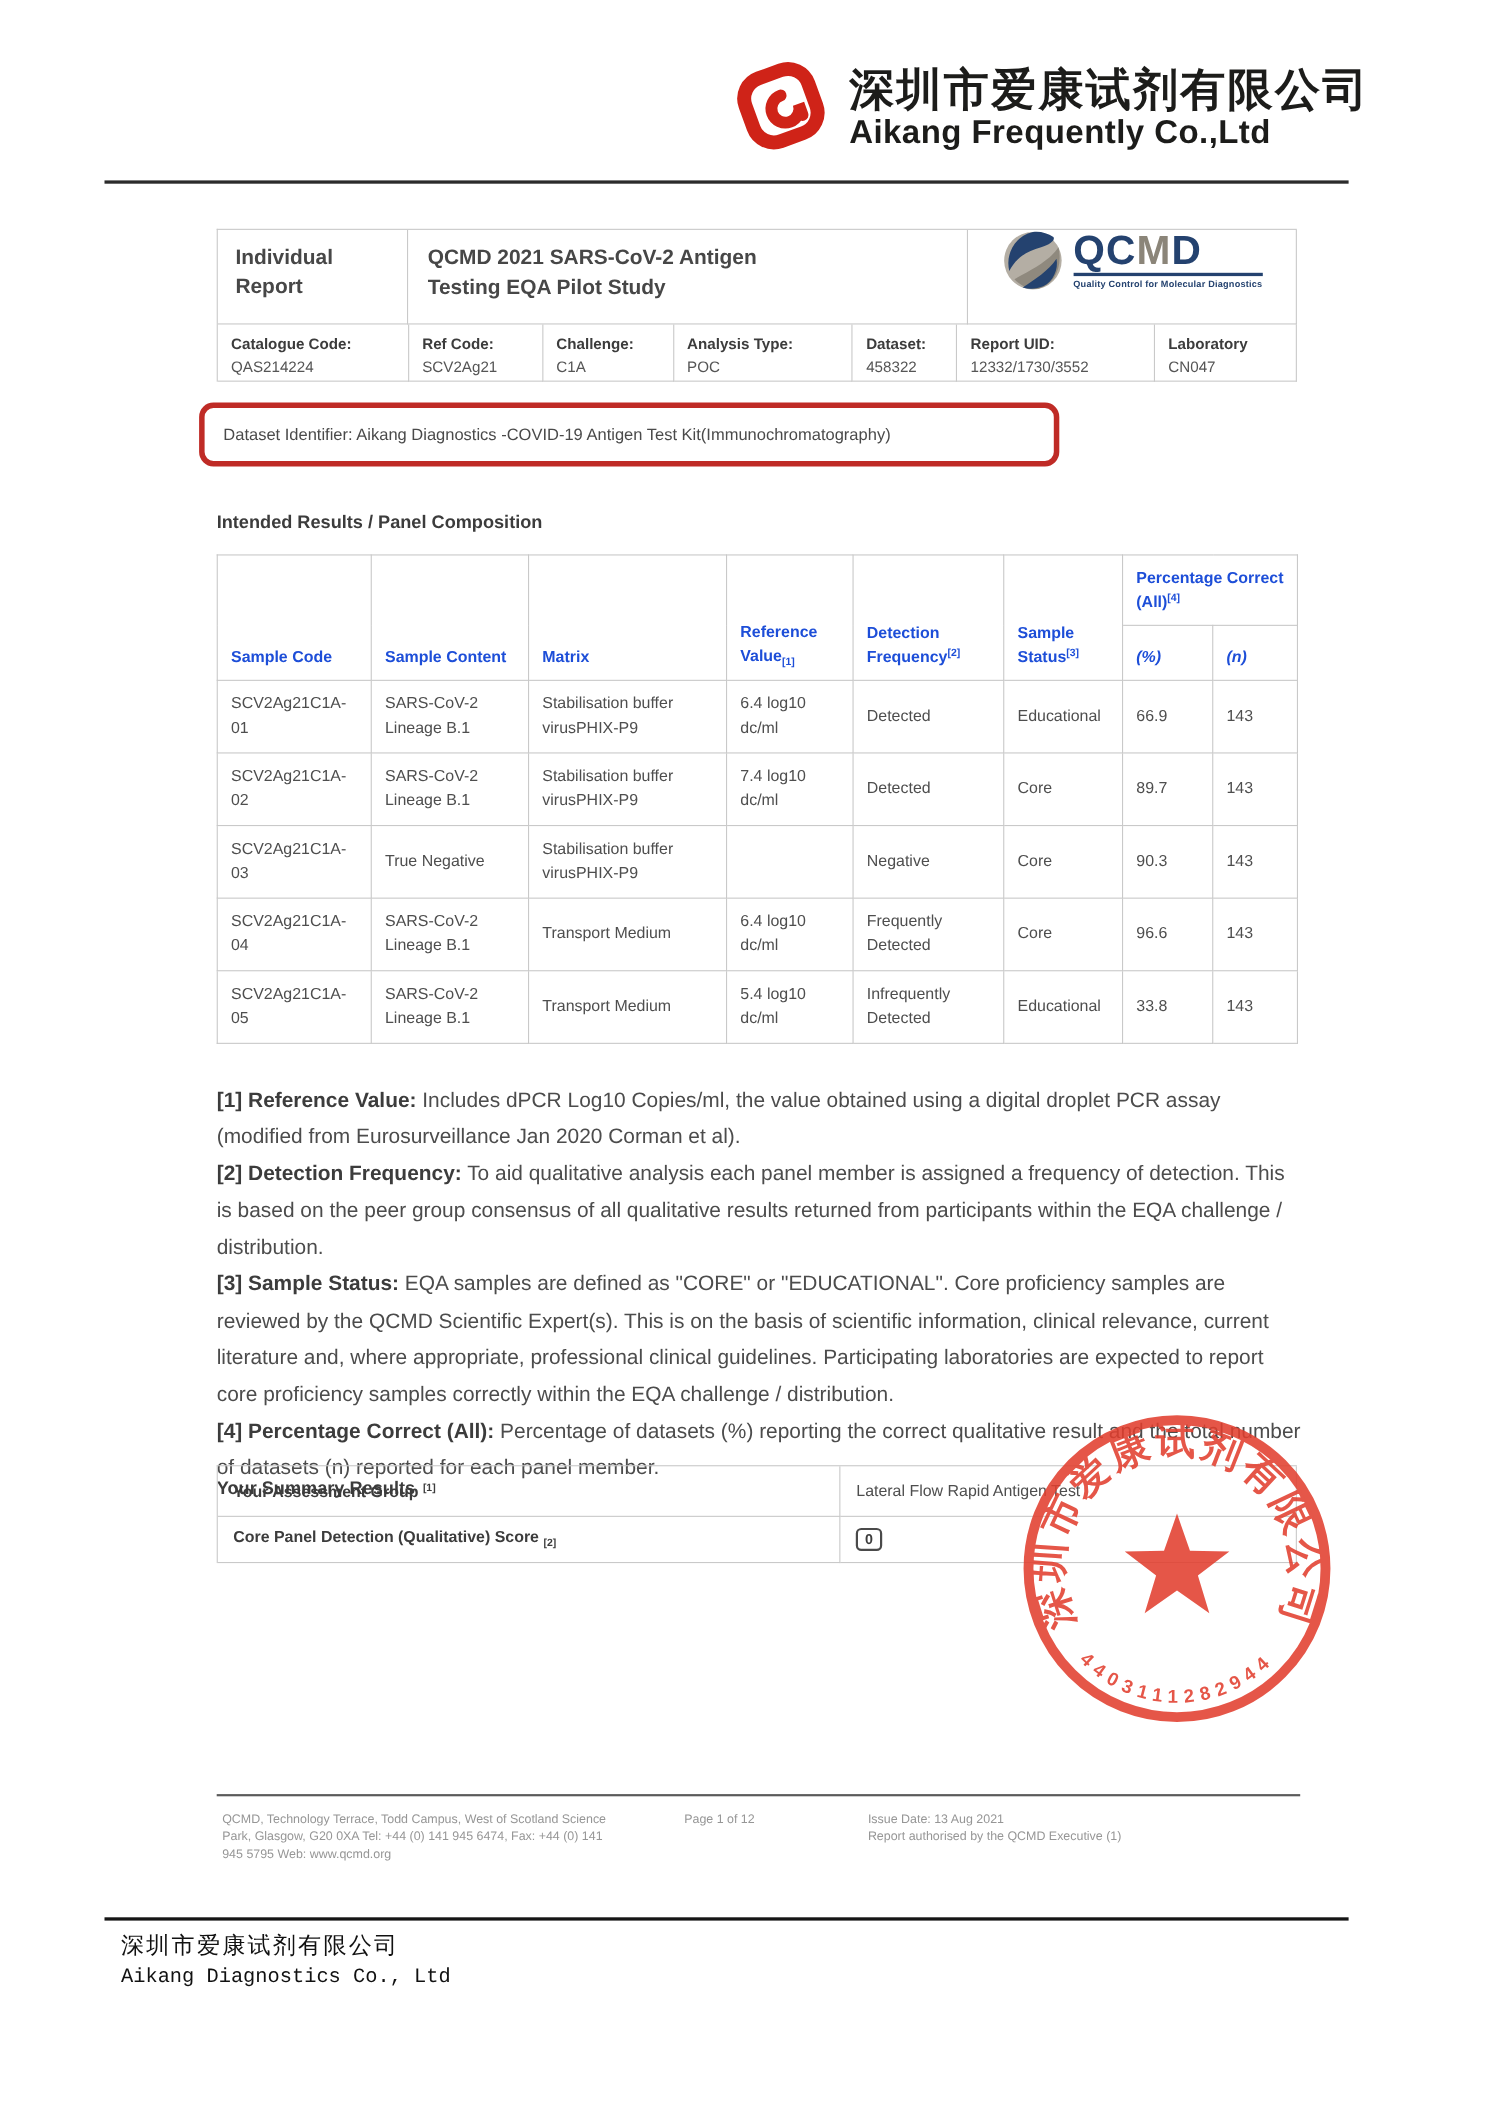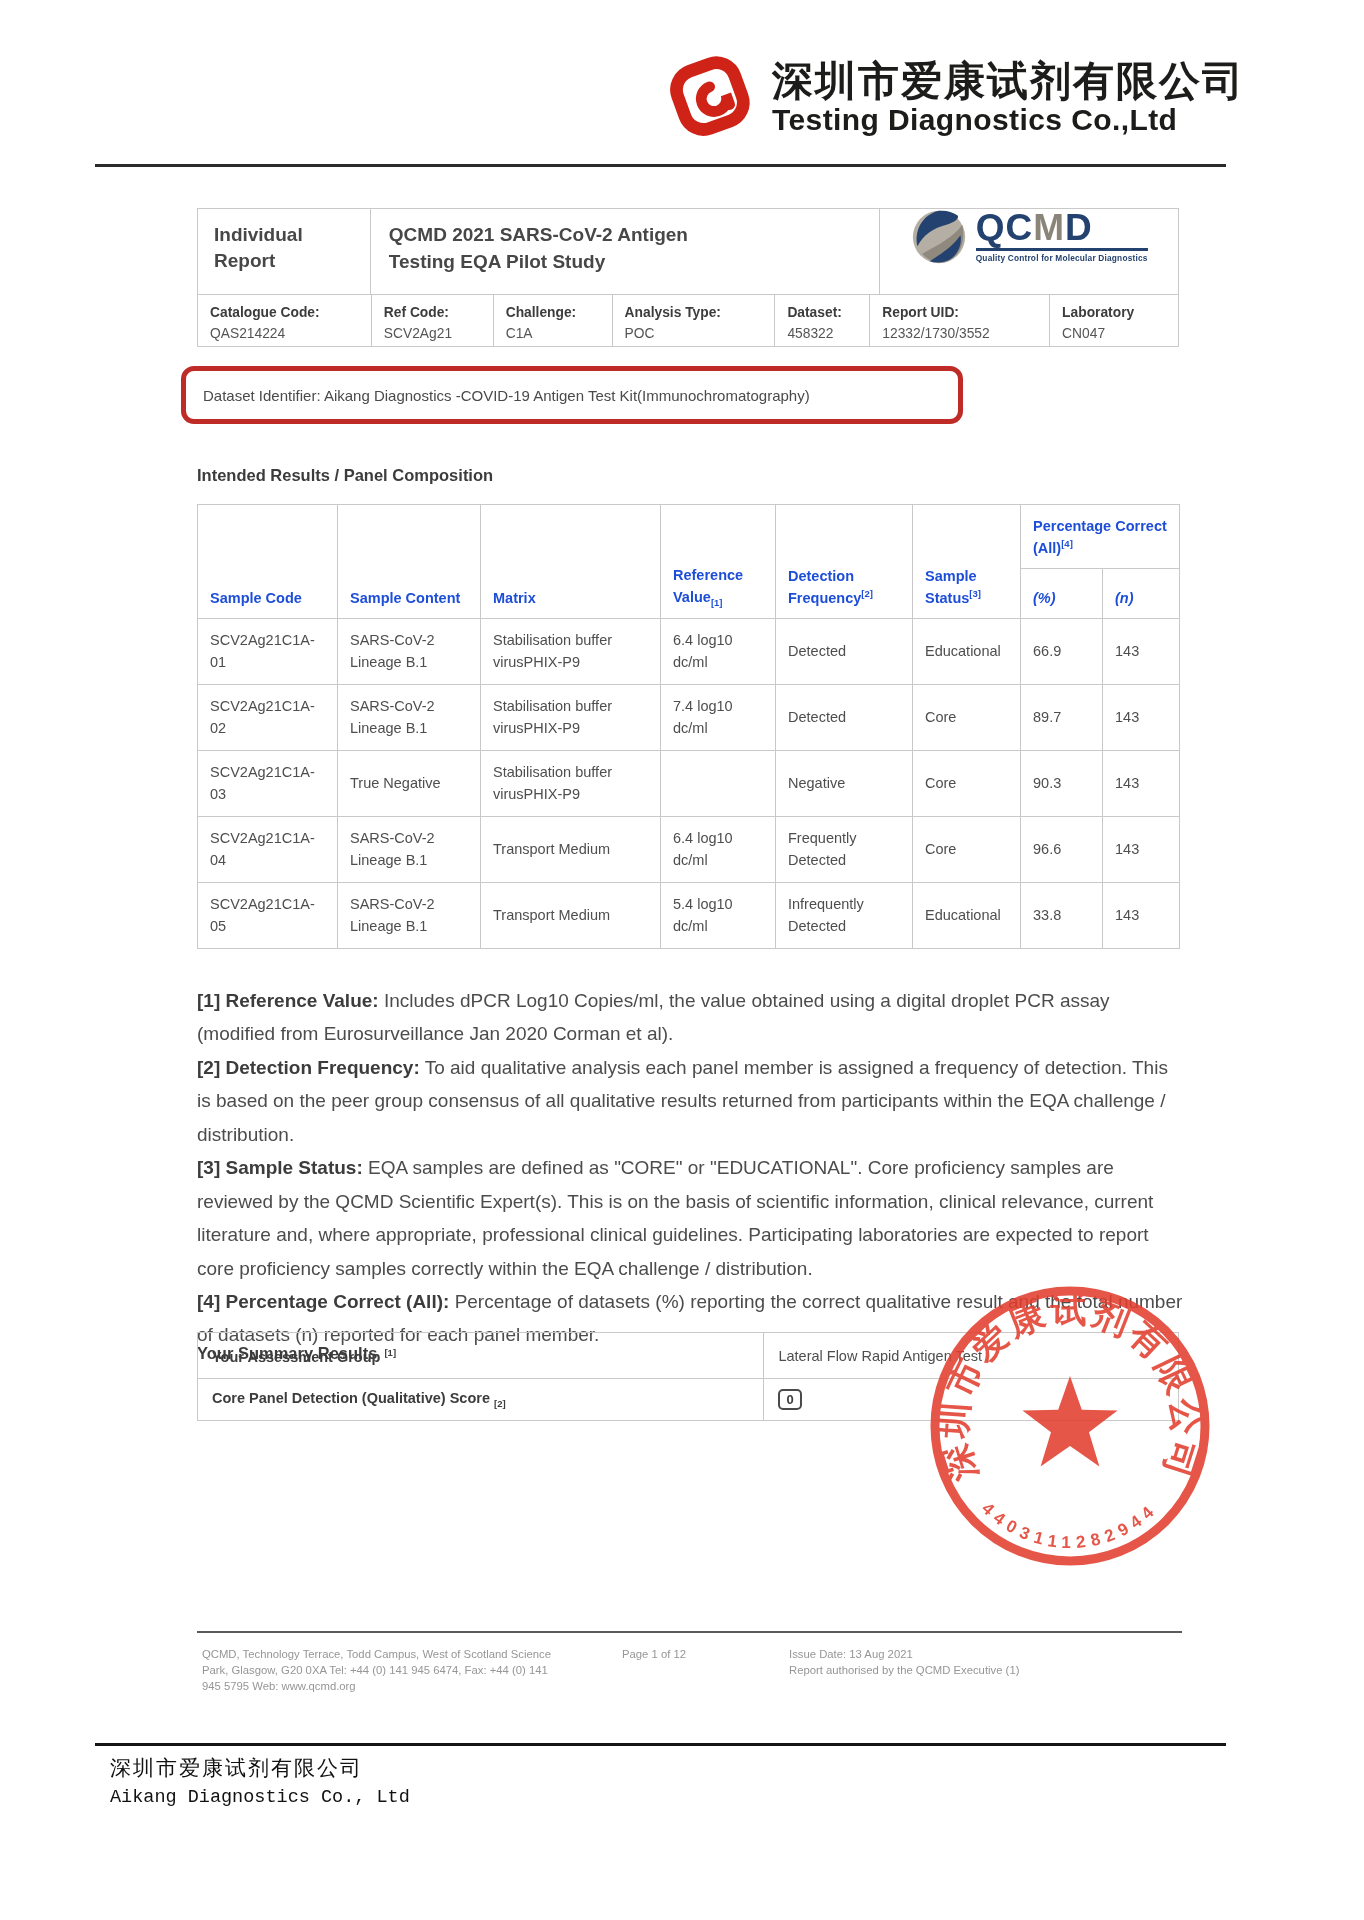--- a/index.html
+++ b/index.html
@@ -89,21 +89,21 @@
     <span>
       <svg width="90" height="84" viewBox="0 0 92 84">
         <g transform="rotate(-20 46 42)">
           <rect x="12" y="10" width="62" height="62" rx="20" fill="none" stroke="#cf2318" stroke-width="13"></rect>
           <path d="M46 32 a13 13 0 1 0 13 13 v11" fill="none" stroke="#cf2318" stroke-width="11" stroke-linecap="round"></path>
         </g>
       </svg>
     </span>
     <div class="th-names">
       <div class="th-cn">深圳市爱康试剂有限公司</div>
-      <div class="th-en">Testing Diagnostics Co.,Ltd</div>
+      <div class="th-en">Aikang Frequently Co.,Ltd</div>
     </div>
   </div>
   <div class="top-rule"></div>
 
   <div class="rh">
     <div class="rh-row">
       <div class="rh-cell rh1 c-type">
         <div class="txt">Individual Report</div>
       </div>
       <div class="rh-cell rh1 c-title">

